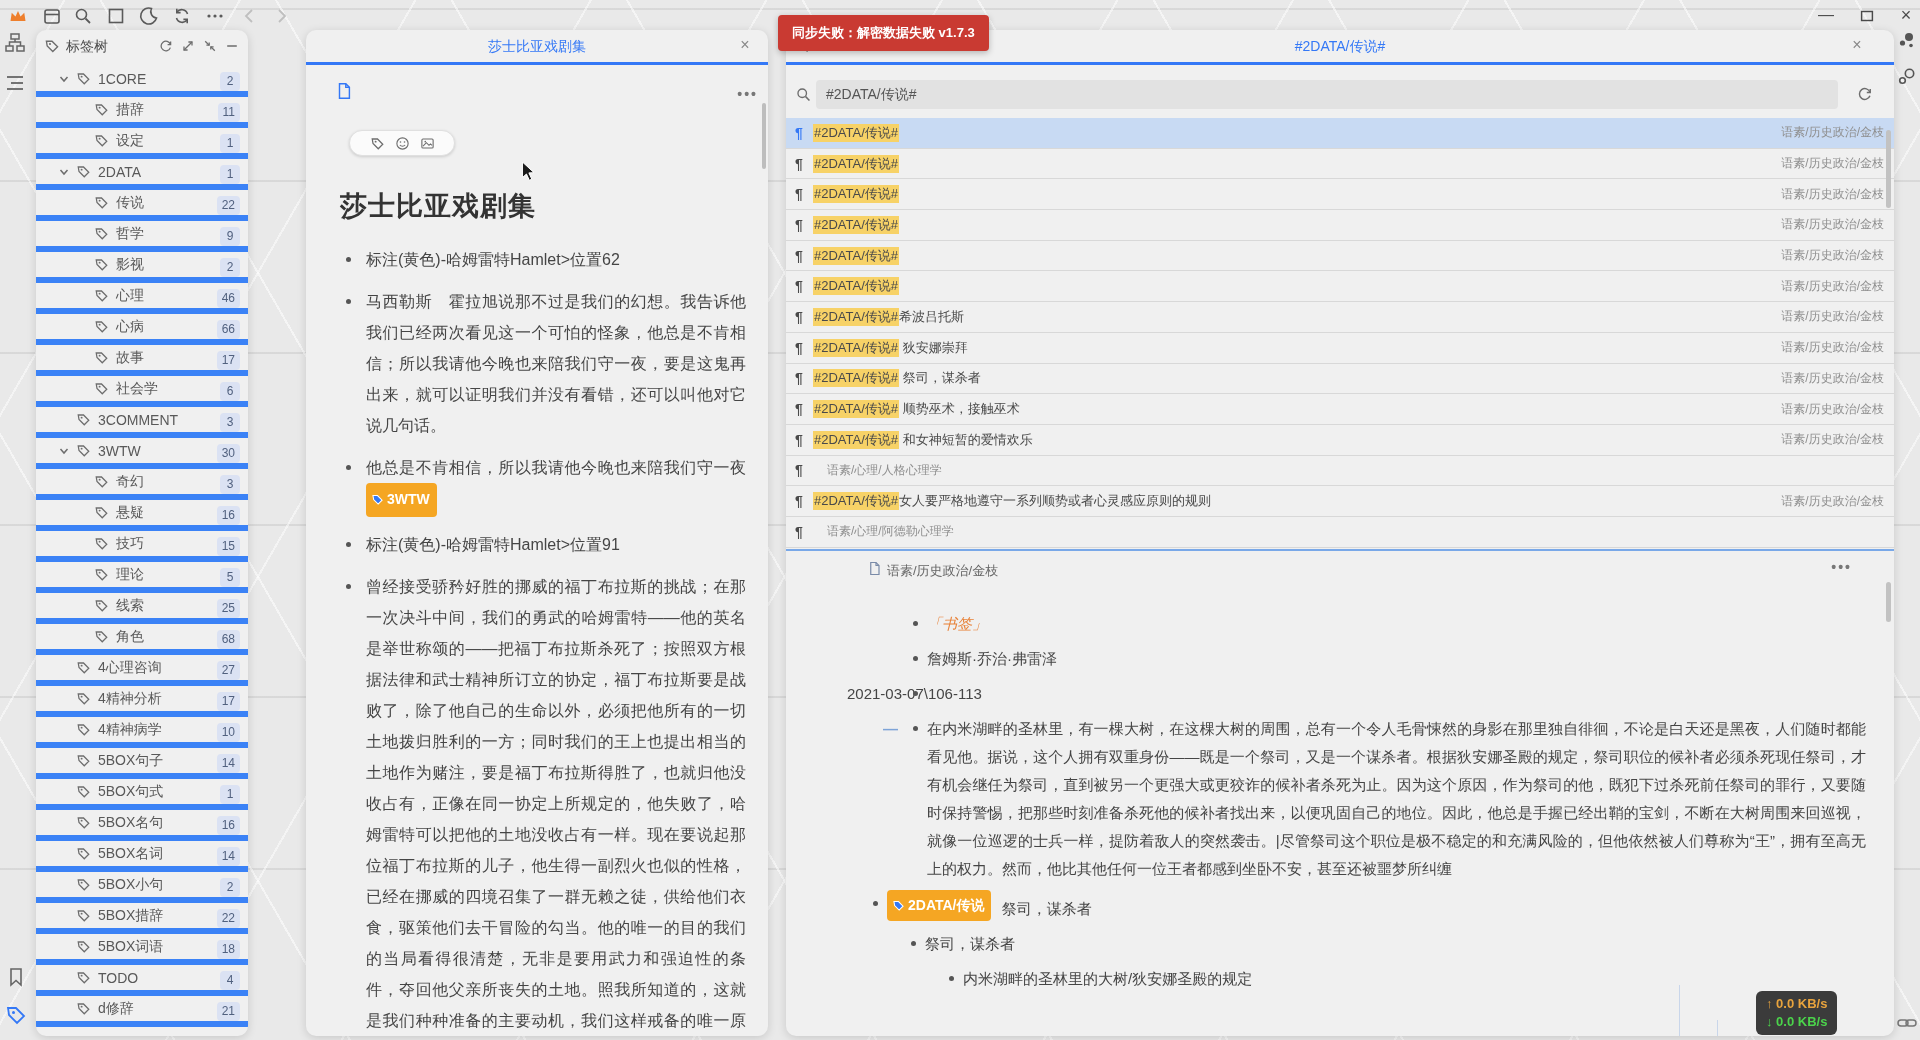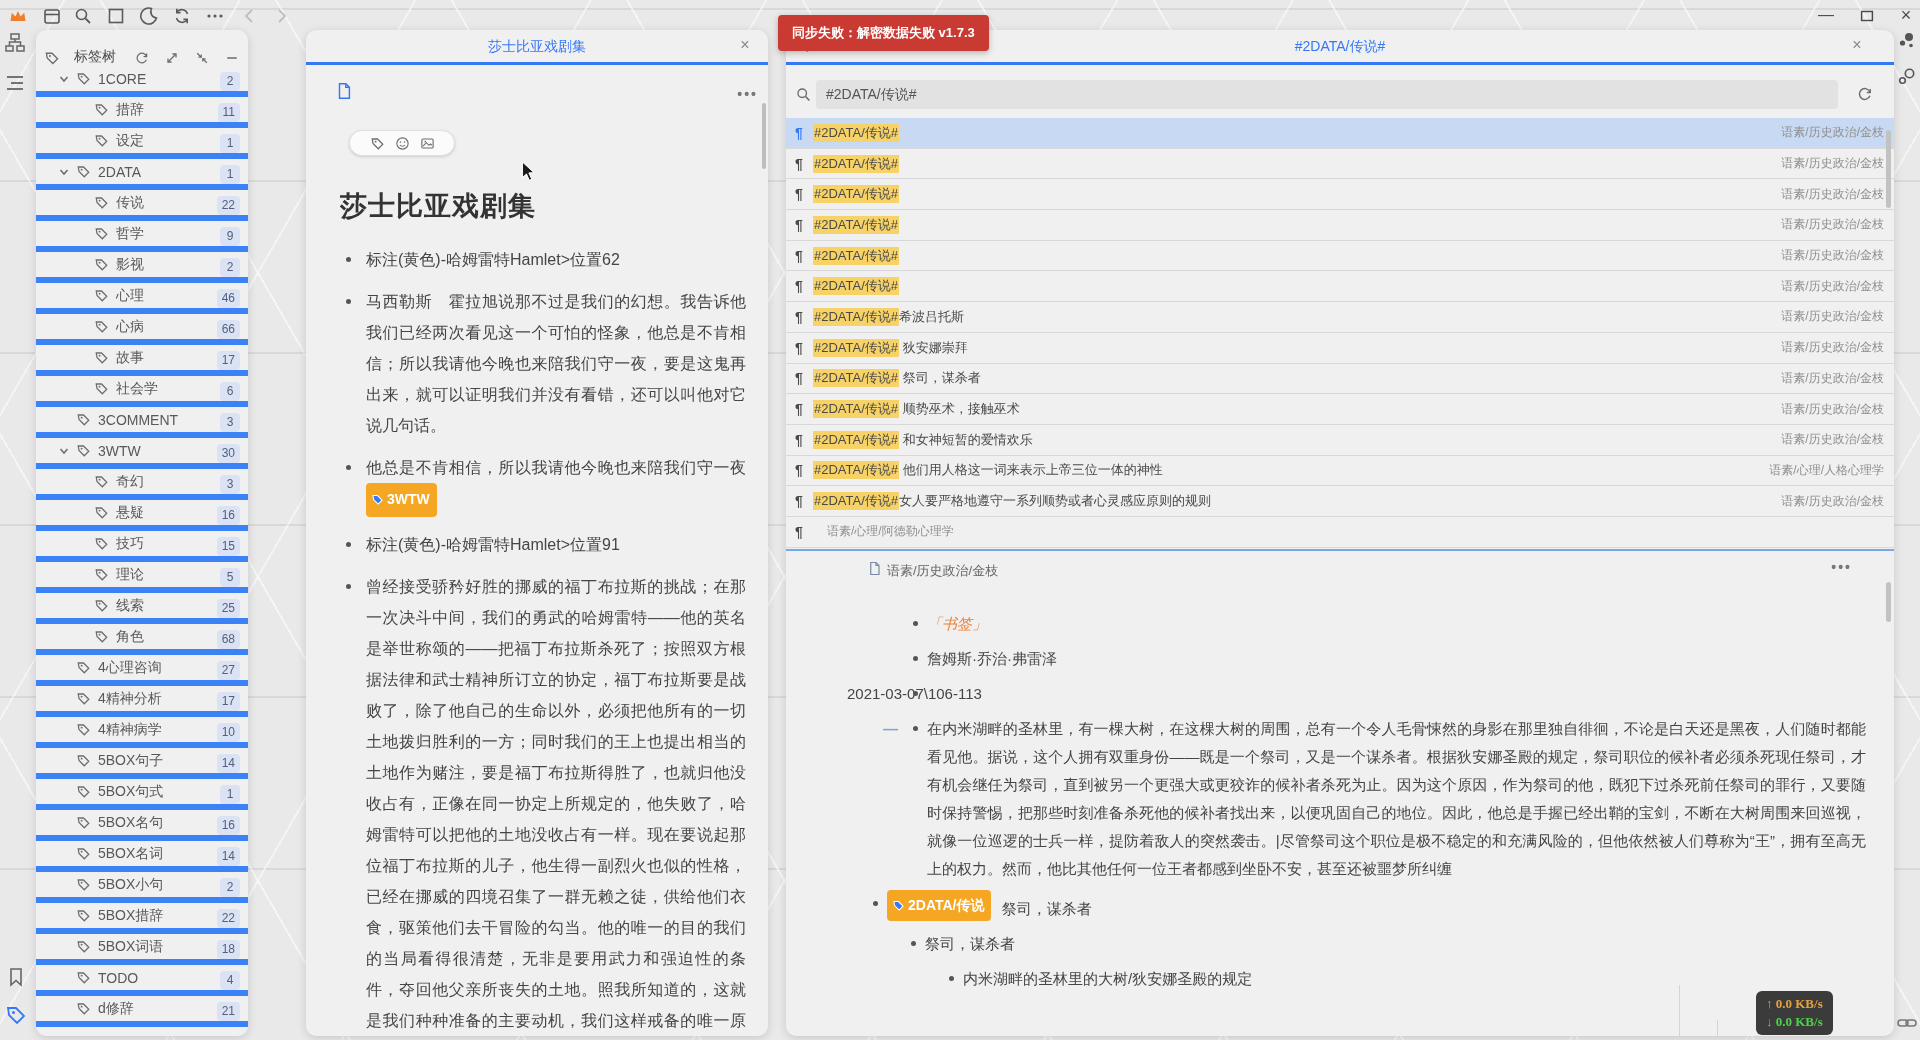--- a/index.html
+++ b/index.html
@@ -24,21 +24,21 @@
 
   
   .rail-icon { position:absolute; width:22px; height:22px; color:#666; }
 
   
   .card { position:absolute; top:30px; background:#f0f0f0; border-radius:10px;
     box-shadow:0 2px 10px rgba(0,0,0,.14); overflow:hidden; height:1006px; }
 
   
   #tagpanel { left:36px; width:212px; }
-  .tt-head { height:36px; display:flex; align-items:flex-end; padding:0 8px; gap:14px; }
+  .tt-head { height:36px; display:flex; align-items:flex-start; padding:8px 8px; gap:6px; }
   .tt-title { font-size:14px; color:#4c4c4c; flex:0 0 auto; margin-right:auto; }
   .tt-hicon { width:16px; height:16px; color:#6d6d6d; }
   .trows { position:relative; }
   .trow { height:31px; display:flex; align-items:center; position:relative;
     border-bottom:6px solid #3b82f6; font-size:14px; color:#595959; }
   .trow .chev { width:12px; height:12px; margin-left:22px; color:#6d6d6d; flex:0 0 auto; }
   .trow.lvl1 .ticon { margin-left:6px; }
   .trow.lvl2 .ticon { margin-left:58px; }
   .ticon { flex:0 0 auto; }
   .tlabel { margin-left:7px; white-space:nowrap; }
@@ -117,21 +117,21 @@
   .pv-text.orange { color:#e8833a;font-style:italic; }
   .pv-para { text-align:justify; }
   .pv-guide { position:absolute; width:1px; background:#c9d6ea; }
   .r-scroll1 { position:absolute; right:3px; top:100px; width:5px; height:78px;
     background:#c2c2c2; border-radius:3px; }
   .r-scroll2 { position:absolute; right:3px; top:552px; width:5px; height:40px;
     background:#c2c2c2; border-radius:3px; }
 
   
   .netbox { position:absolute; left:1756px; top:991px; z-index:70; background:#3b3b3b;
-    border-radius:6px; padding:4px 10px; font-size:13px; font-weight:bold; line-height:18px;font-family:Liberation Serif, serif; }
+    border-radius:6px; padding:4px 10px; font-size:13px; font-weight:bold; line-height:18px; }
   .net-up { color:#e8a33d; }
   .net-down { color:#4bd34b; }
 </style>
 </head>
 <body>
 
 <div class="topbar">
   <svg class="tb-icon" style="left:8px;color:#ee7f2d" viewBox="0 0 24 20">
       <path d="M3 16 L4.5 6 L9 10.5 L12 4 L15 10.5 L19.5 6 L21 16 Z" fill="currentColor"></path>
     </svg>
@@ -680,21 +680,20 @@
     <span class="rtext"><span class="rprefix"></span><span class="rhl">#2DATA/传说#</span><span class="rtail"> 顺势巫术，接触巫术</span></span>
     <span class="rpath">语素/历史政治/金枝</span>
   </div>
       <div class="rrow">
     <span class="pilcrow">¶</span>
     <span class="rtext"><span class="rprefix"></span><span class="rhl">#2DATA/传说#</span><span class="rtail"> 和女神短暂的爱情欢乐</span></span>
     <span class="rpath">语素/历史政治/金枝</span>
   </div>
       <div class="rrow">
     <span class="pilcrow">¶</span>
-    <span class="rtext"><span class="rprefix"></span><span class="rhl">#2DATA/传说#</span><span class="rtail"> 他们用人格这一词来表示上帝三位一体的神性</span></span>
     <span class="rpath">语素/心理/人格心理学</span>
   </div>
       <div class="rrow">
     <span class="pilcrow">¶</span>
     <span class="rtext"><span class="rprefix"></span><span class="rhl">#2DATA/传说#</span><span class="rtail">女人要严格地遵守一系列顺势或者心灵感应原则的规则</span></span>
     <span class="rpath">语素/历史政治/金枝</span>
   </div>
       <div class="rrow">
     <span class="pilcrow">¶</span>
     <span class="rpath">语素/心理/阿德勒心理学</span>

